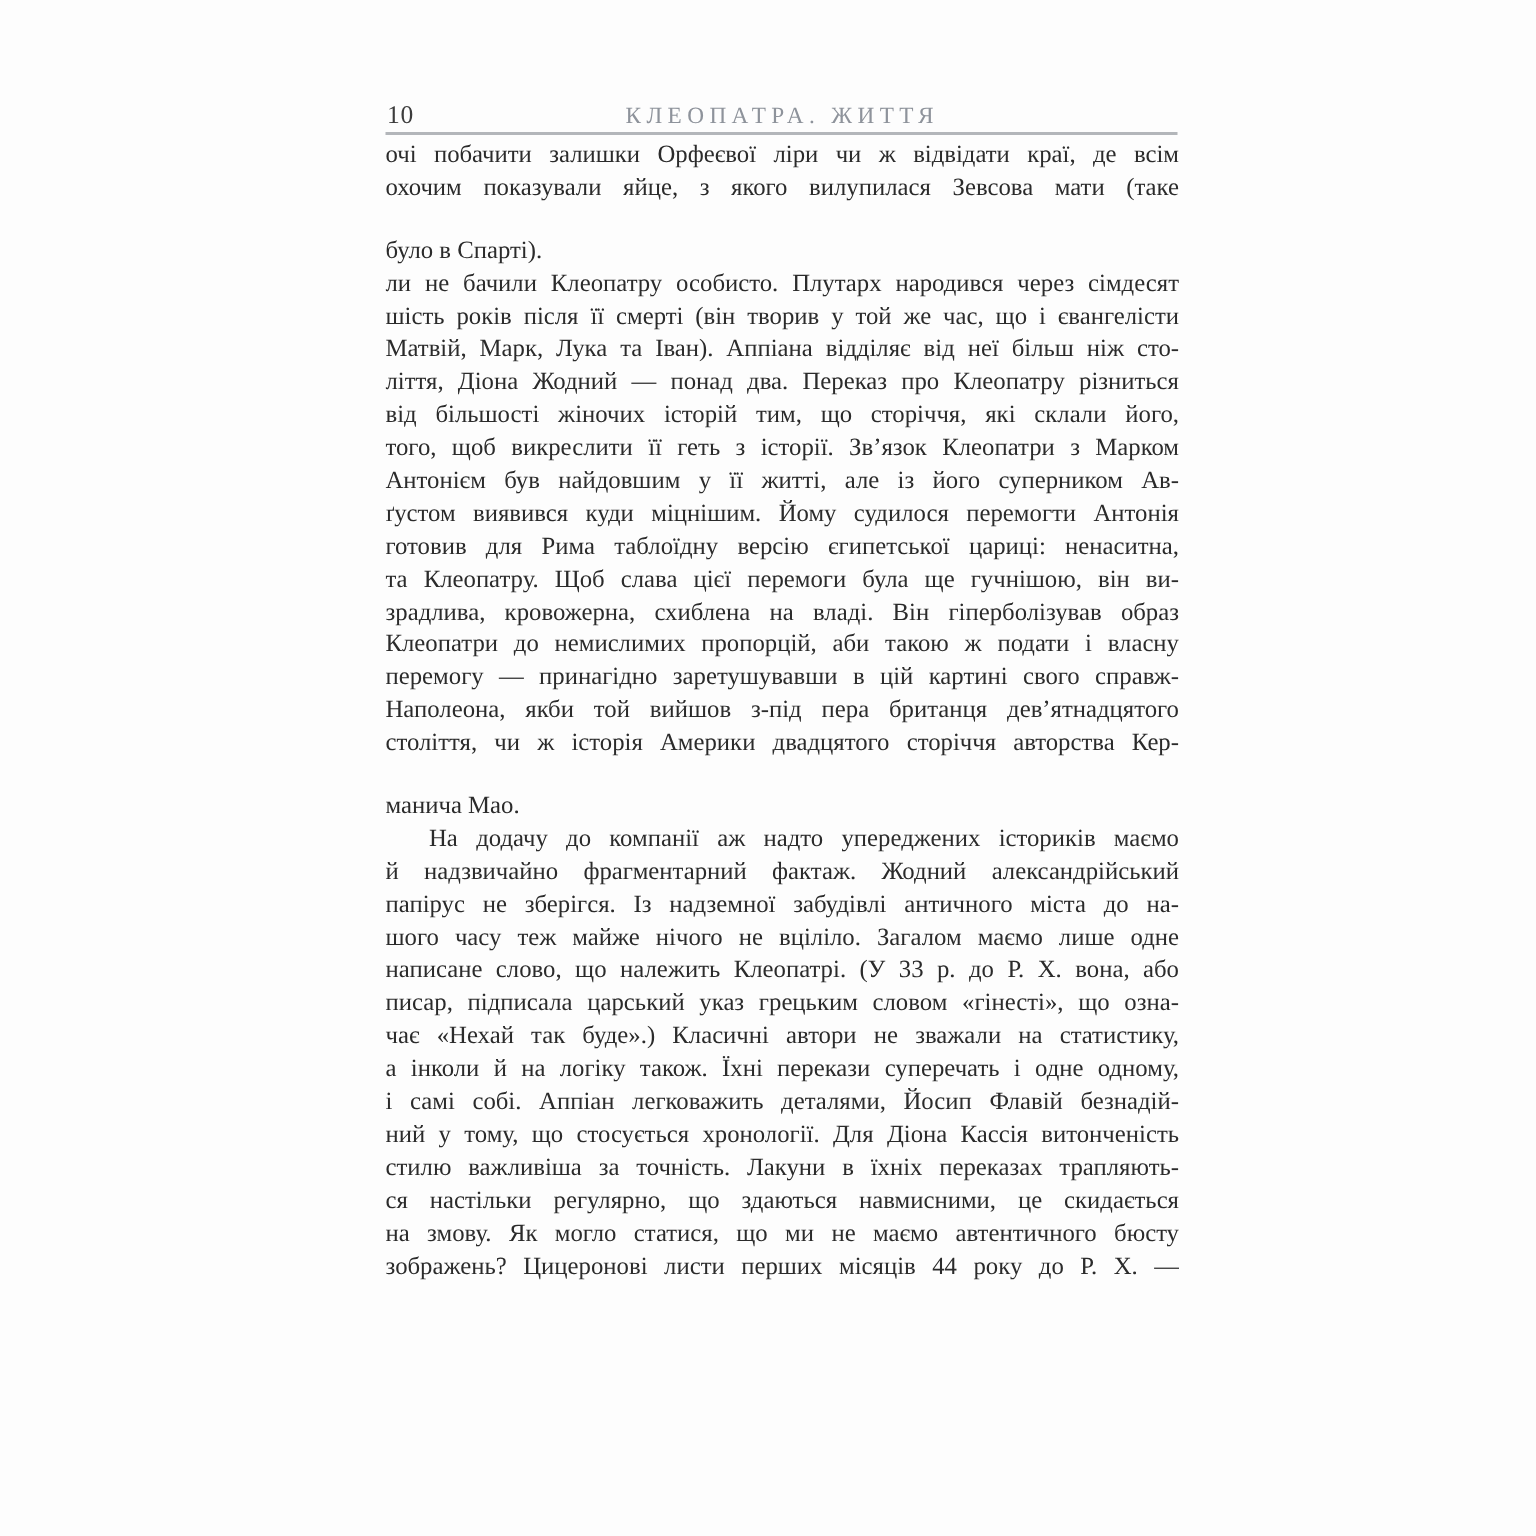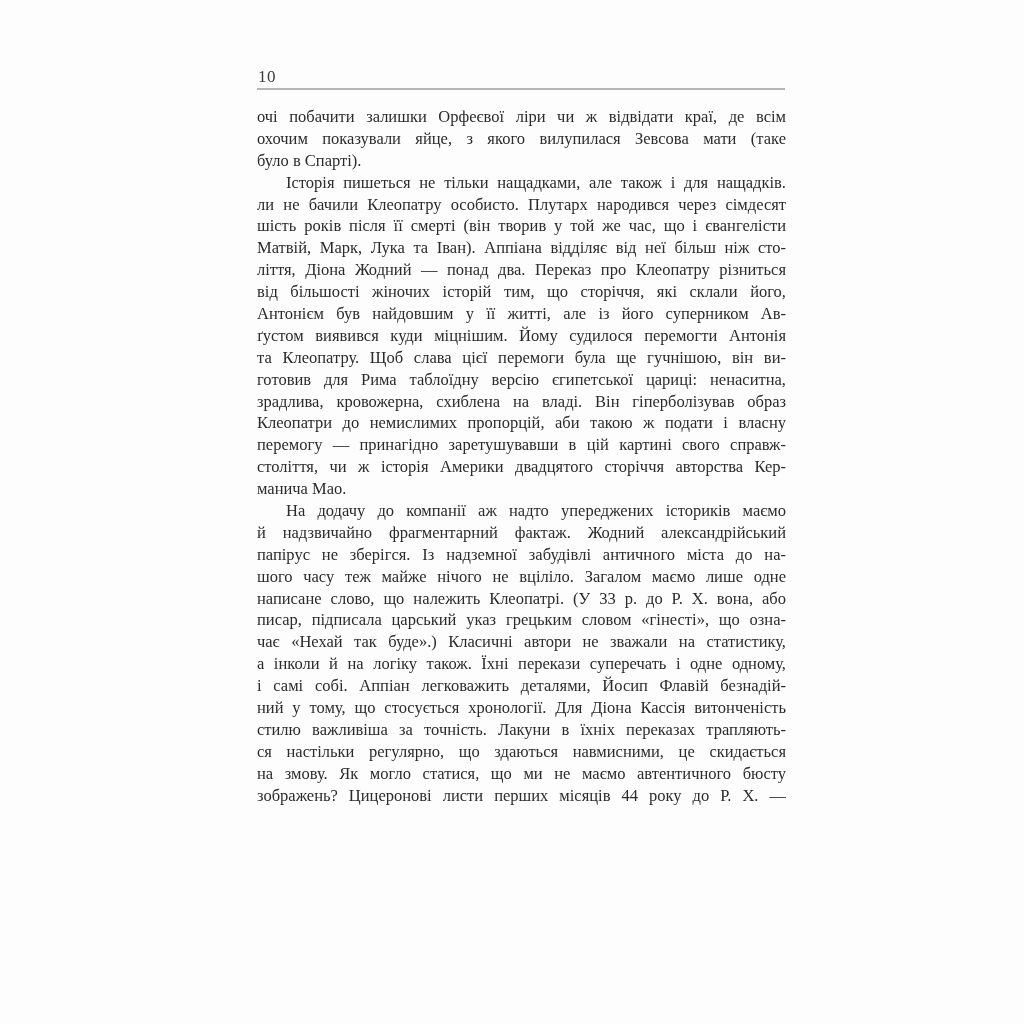--- a/index.html
+++ b/index.html
@@ -37,68 +37,71 @@
     text-align:center;
     font-size:15.5px;line-height:1;
     letter-spacing:3.6px;
     color:var(--header-text);
   }
   .header-rule{
     position:absolute;left:0;top:88px;width:528px;height:2px;
     background:var(--rule);
   }
   .page-body{
-    position:absolute;left:0;top:106px;width:529px;
+    position:absolute;left:0;top:92px;width:529px;
     color:var(--body-text);
     font-size:16.5px;
   }
   .text-line{
     height:21.9px;
     line-height:21.9px;
     overflow:hidden;
     text-align:justify;
     text-align-last:justify;
     white-space:normal;
   }
   .text-line.flush-left{
     text-align-last:left;
+    margin-top:20px;
   }
   .text-line.indent{
     text-indent:29px;
   }
 </style>
 </head>
 <body>
 
 <div class="page">
   <div class="content-col">
 
     <div class="running-header">
       <span class="page-num">10</span>
+      <span class="header-title">КЛЕОПАТРА. ЖИТТЯ</span>
     </div>
 
     <div class="header-rule"></div>
 
     <div class="page-body">
         <div class="text-line">очі побачити залишки Орфеєвої ліри чи ж відвідати краї, де всім</div>
         <div class="text-line">охочим показували яйце, з якого вилупилася Зевсова мати (таке</div>
         <div class="text-line flush-left">було в Спарті).</div>
-        <div class="text-line indent">Історія пишеться не тільки нащадками, але також і для нащадків.</div>
         <div class="text-line">ли не бачили Клеопатру особисто. Плутарх народився через сімдесят</div>
         <div class="text-line">шість років після її смерті (він творив у той же час, що і євангелісти</div>
         <div class="text-line">Матвій, Марк, Лука та Іван). Аппіана відділяє від неї більш ніж сто-</div>
         <div class="text-line">ліття, Діона Жодний — понад два. Переказ про Клеопатру різниться</div>
         <div class="text-line">від більшості жіночих історій тим, що сторіччя, які склали його,</div>
+        <div class="text-line">того, щоб викреслити її геть з історії. Зв’язок Клеопатри з Марком</div>
         <div class="text-line">Антонієм був найдовшим у її житті, але із його суперником Ав-</div>
         <div class="text-line">ґустом виявився куди міцнішим. Йому судилося перемогти Антонія</div>
+        <div class="text-line">готовив для Рима таблоїдну версію єгипетської цариці: ненаситна,</div>
         <div class="text-line">та Клеопатру. Щоб слава цієї перемоги була ще гучнішою, він ви-</div>
-        <div class="text-line">готовив для Рима таблоїдну версію єгипетської цариці: ненаситна,</div>
         <div class="text-line">зрадлива, кровожерна, схиблена на владі. Він гіперболізував образ</div>
         <div class="text-line">Клеопатри до немислимих пропорцій, аби такою ж подати і власну</div>
         <div class="text-line">перемогу — принагідно заретушувавши в цій картині свого справж-</div>
+        <div class="text-line">Наполеона, якби той вийшов з-під пера британця дев’ятнадцятого</div>
         <div class="text-line">століття, чи ж історія Америки двадцятого сторіччя авторства Кер-</div>
         <div class="text-line flush-left">манича Мао.</div>
         <div class="text-line indent">На додачу до компанії аж надто упереджених істориків маємо</div>
         <div class="text-line">й надзвичайно фрагментарний фактаж. Жодний александрійський</div>
         <div class="text-line">папірус не зберігся. Із надземної забудівлі античного міста до на-</div>
         <div class="text-line">шого часу теж майже нічого не вціліло. Загалом маємо лише одне</div>
         <div class="text-line">написане слово, що належить Клеопатрі. (У 33 р. до Р. Х. вона, або</div>
         <div class="text-line">писар, підписала царський указ грецьким словом «гінесті», що озна-</div>
         <div class="text-line">чає «Нехай так буде».) Класичні автори не зважали на статистику,</div>
         <div class="text-line">а інколи й на логіку також. Їхні перекази суперечать і одне одному,</div>

